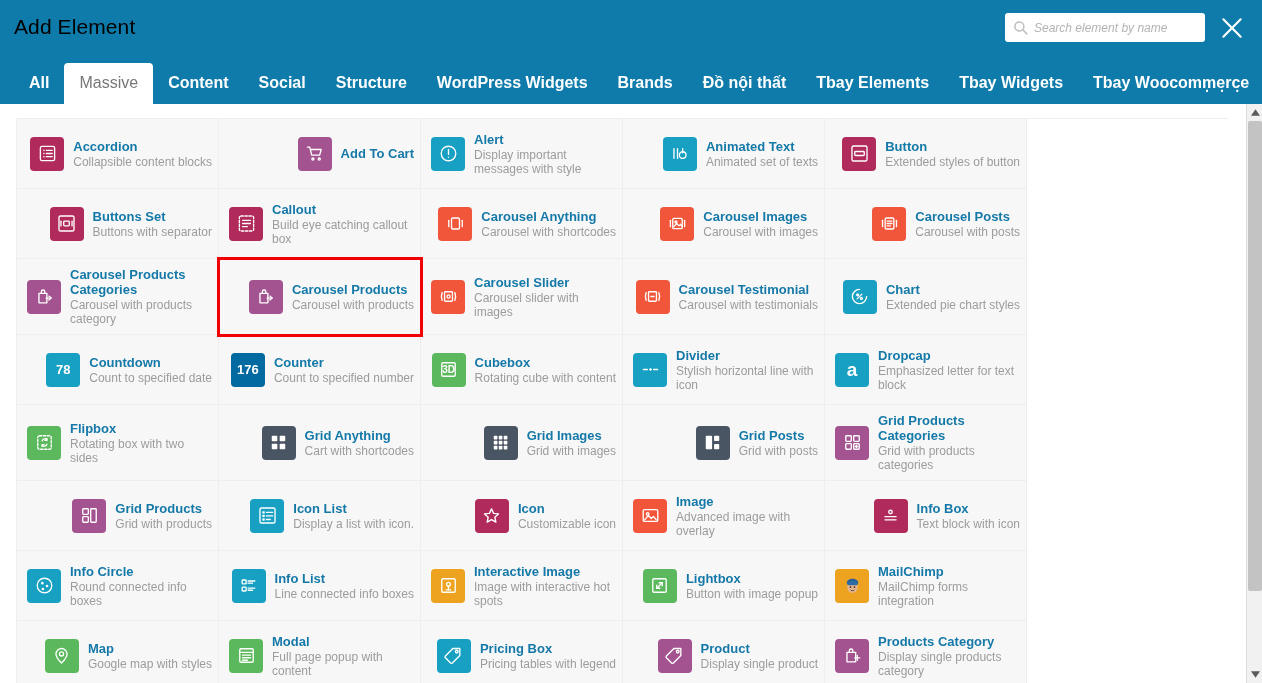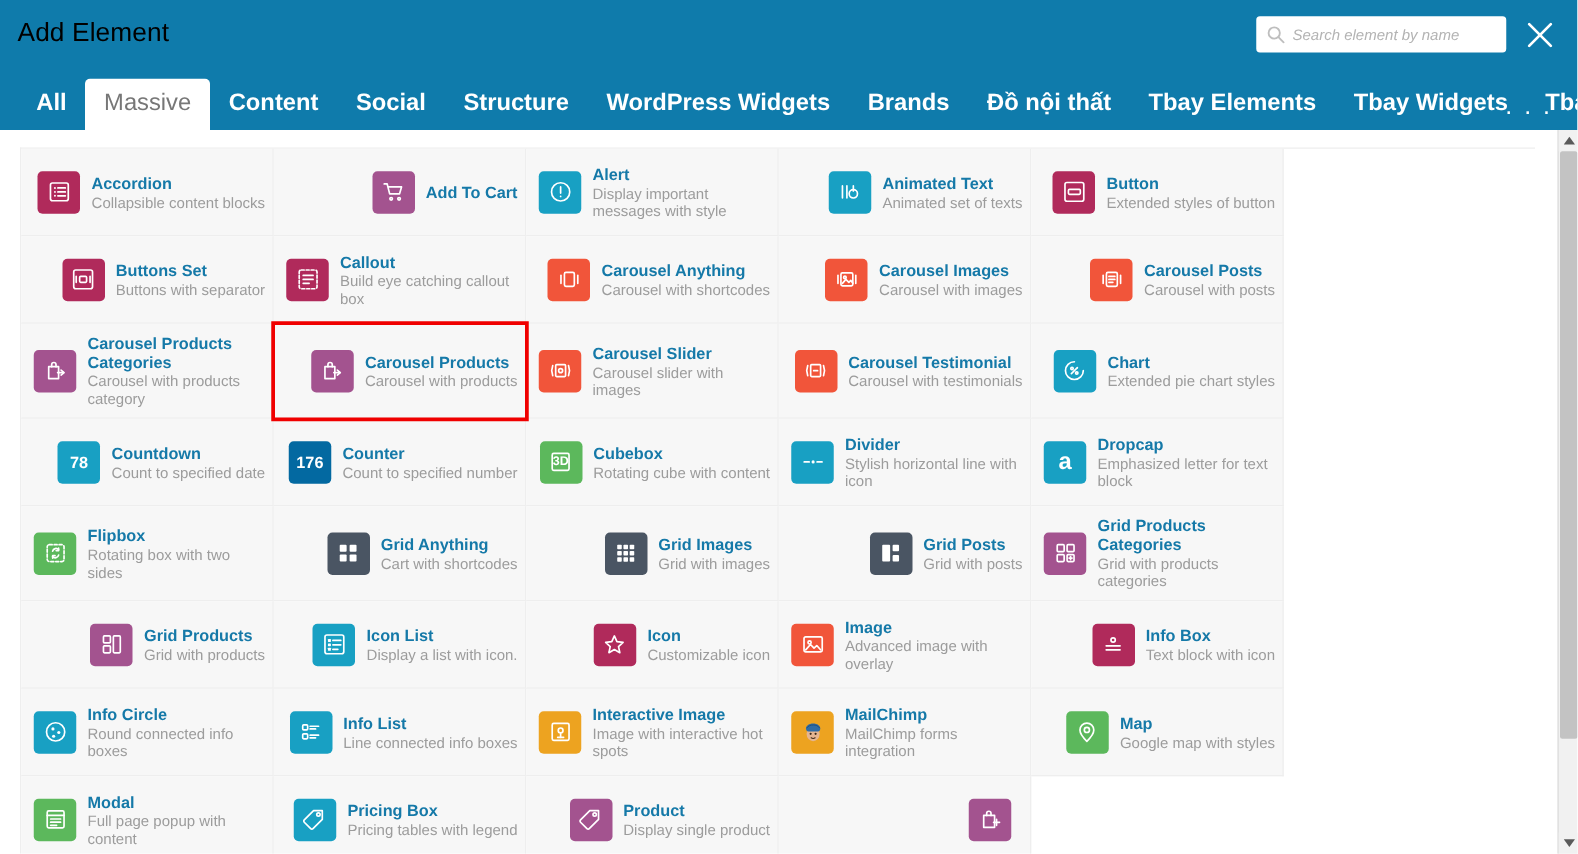--- a/index.html
+++ b/index.html
@@ -58,21 +58,21 @@
   .tabs {
     position: absolute;
     left: 14px; bottom: 0;
     height: 41px;
     display: flex;
     align-items: flex-end;
     gap: 0;
   }
   .tab {
     color: #ffffff;
-    font-size: 19px;
+    font-size: 16px;
     font-weight: bold;
     padding: 11px 15px 12px 15px;
     line-height: 18px;
     cursor: pointer;
     white-space: nowrap;
     border-radius: 4px 4px 0 0;
   }
   .tab.active {
     background: #ffffff;
     color: #777777;
@@ -655,20 +655,36 @@
               <path d="M9 17.5h6"></path>
               <line x1="12" y1="13" x2="12" y2="17.5"></line>
             </svg>
           </div>
           <div class="cell-text">
             <div class="cell-title">Interactive Image</div>
             <div class="cell-sub">Image with interactive hot spots</div>
           </div>
         </div>
         <div class="cell">
+          <div class="cell-icon" style="background: rgb(92, 184, 92); position: relative;">
+            <svg viewBox="0 0 24 24" fill="none" stroke="#fff" stroke-width="1.7" stroke-linecap="round" stroke-linejoin="round">
+              <rect x="3.5" y="3.5" width="17" height="17" rx="1.5"></rect>
+              <path d="M15.5 8.5L8.5 15.5"></path>
+              <path d="M15.5 8.5h-4"></path>
+              <path d="M15.5 8.5v4"></path>
+              <path d="M8.5 15.5h4"></path>
+              <path d="M8.5 15.5v-4"></path>
+            </svg>
+          </div>
+          <div class="cell-text">
+            <div class="cell-title">Lightbox</div>
+            <div class="cell-sub">Button with image popup</div>
+          </div>
+        </div>
+        <div class="cell">
           <div class="cell-icon" style="background: rgb(237, 163, 32); position: relative;">
             <svg viewBox="0 0 24 24">
               <ellipse cx="12" cy="14" rx="6.6" ry="7.4" fill="#e5b591"></ellipse>
               <path d="M4.8 8.8c0-3 3-5.2 7.2-5.2s7.2 2.2 7.2 5.2c0 1.6-1 2.6-2.2 2.8H7c-1.2-.2-2.2-1.2-2.2-2.8z" fill="#2e6ca6"></path>
               <path d="M5.5 8.2c1.4-2.2 4-3.2 6.6-3.2s5.2 1 6.6 3.2" fill="none" stroke="#214f7d" stroke-width="1"></path>
               <circle cx="9.5" cy="14" r="1.1" fill="#3c2a1a"></circle>
               <circle cx="14.5" cy="14" r="1.1" fill="#3c2a1a"></circle>
               <path d="M10 18c1.3.9 2.7.9 4 0" stroke="#3c2a1a" stroke-width="1.1" fill="none" stroke-linecap="round"></path>
             </svg>
           </div>
@@ -729,20 +745,24 @@
           </div>
         </div>
         <div class="cell">
           <div class="cell-icon" style="background: rgb(163, 83, 143); position: relative;">
             <svg viewBox="0 0 24 24" fill="none" stroke="#fff" stroke-width="1.7" stroke-linecap="round" stroke-linejoin="round">
               <path d="M5 8h11v12H5z"></path>
               <path d="M8 8V6a2.2 2.2 0 0 1 4.4 0v2"></path>
               <line x1="18" y1="12" x2="18" y2="18"></line>
               <line x1="15" y1="15" x2="21" y2="15"></line>
             </svg>
+          </div>
+          <div class="cell-text">
+            <div class="cell-title">Products Category</div>
+            <div class="cell-sub">Display single products category</div>
           </div>
         </div>
       </div>
   </div>
 
   <div class="scrollbar">
     <div class="sb-arrow">
       <svg viewBox="0 0 10 7" fill="#5a5a5a">
           <polygon points="5,0 10,7 0,7"></polygon>
         </svg>

